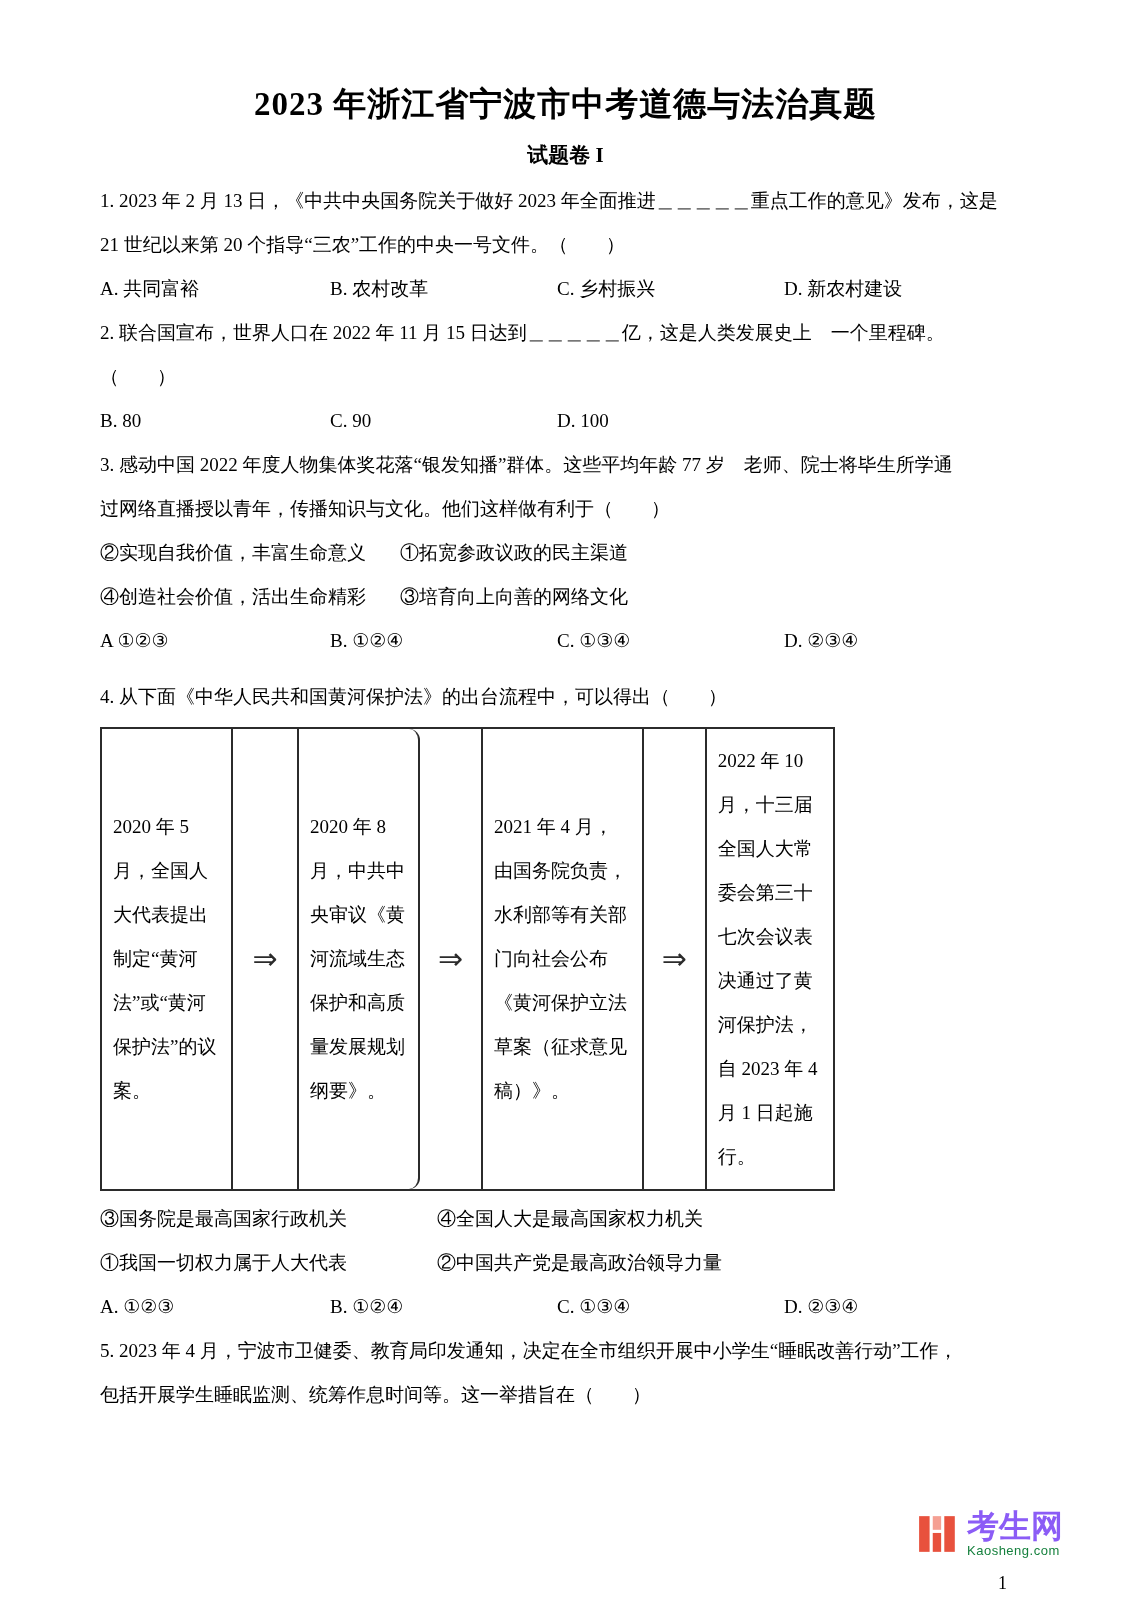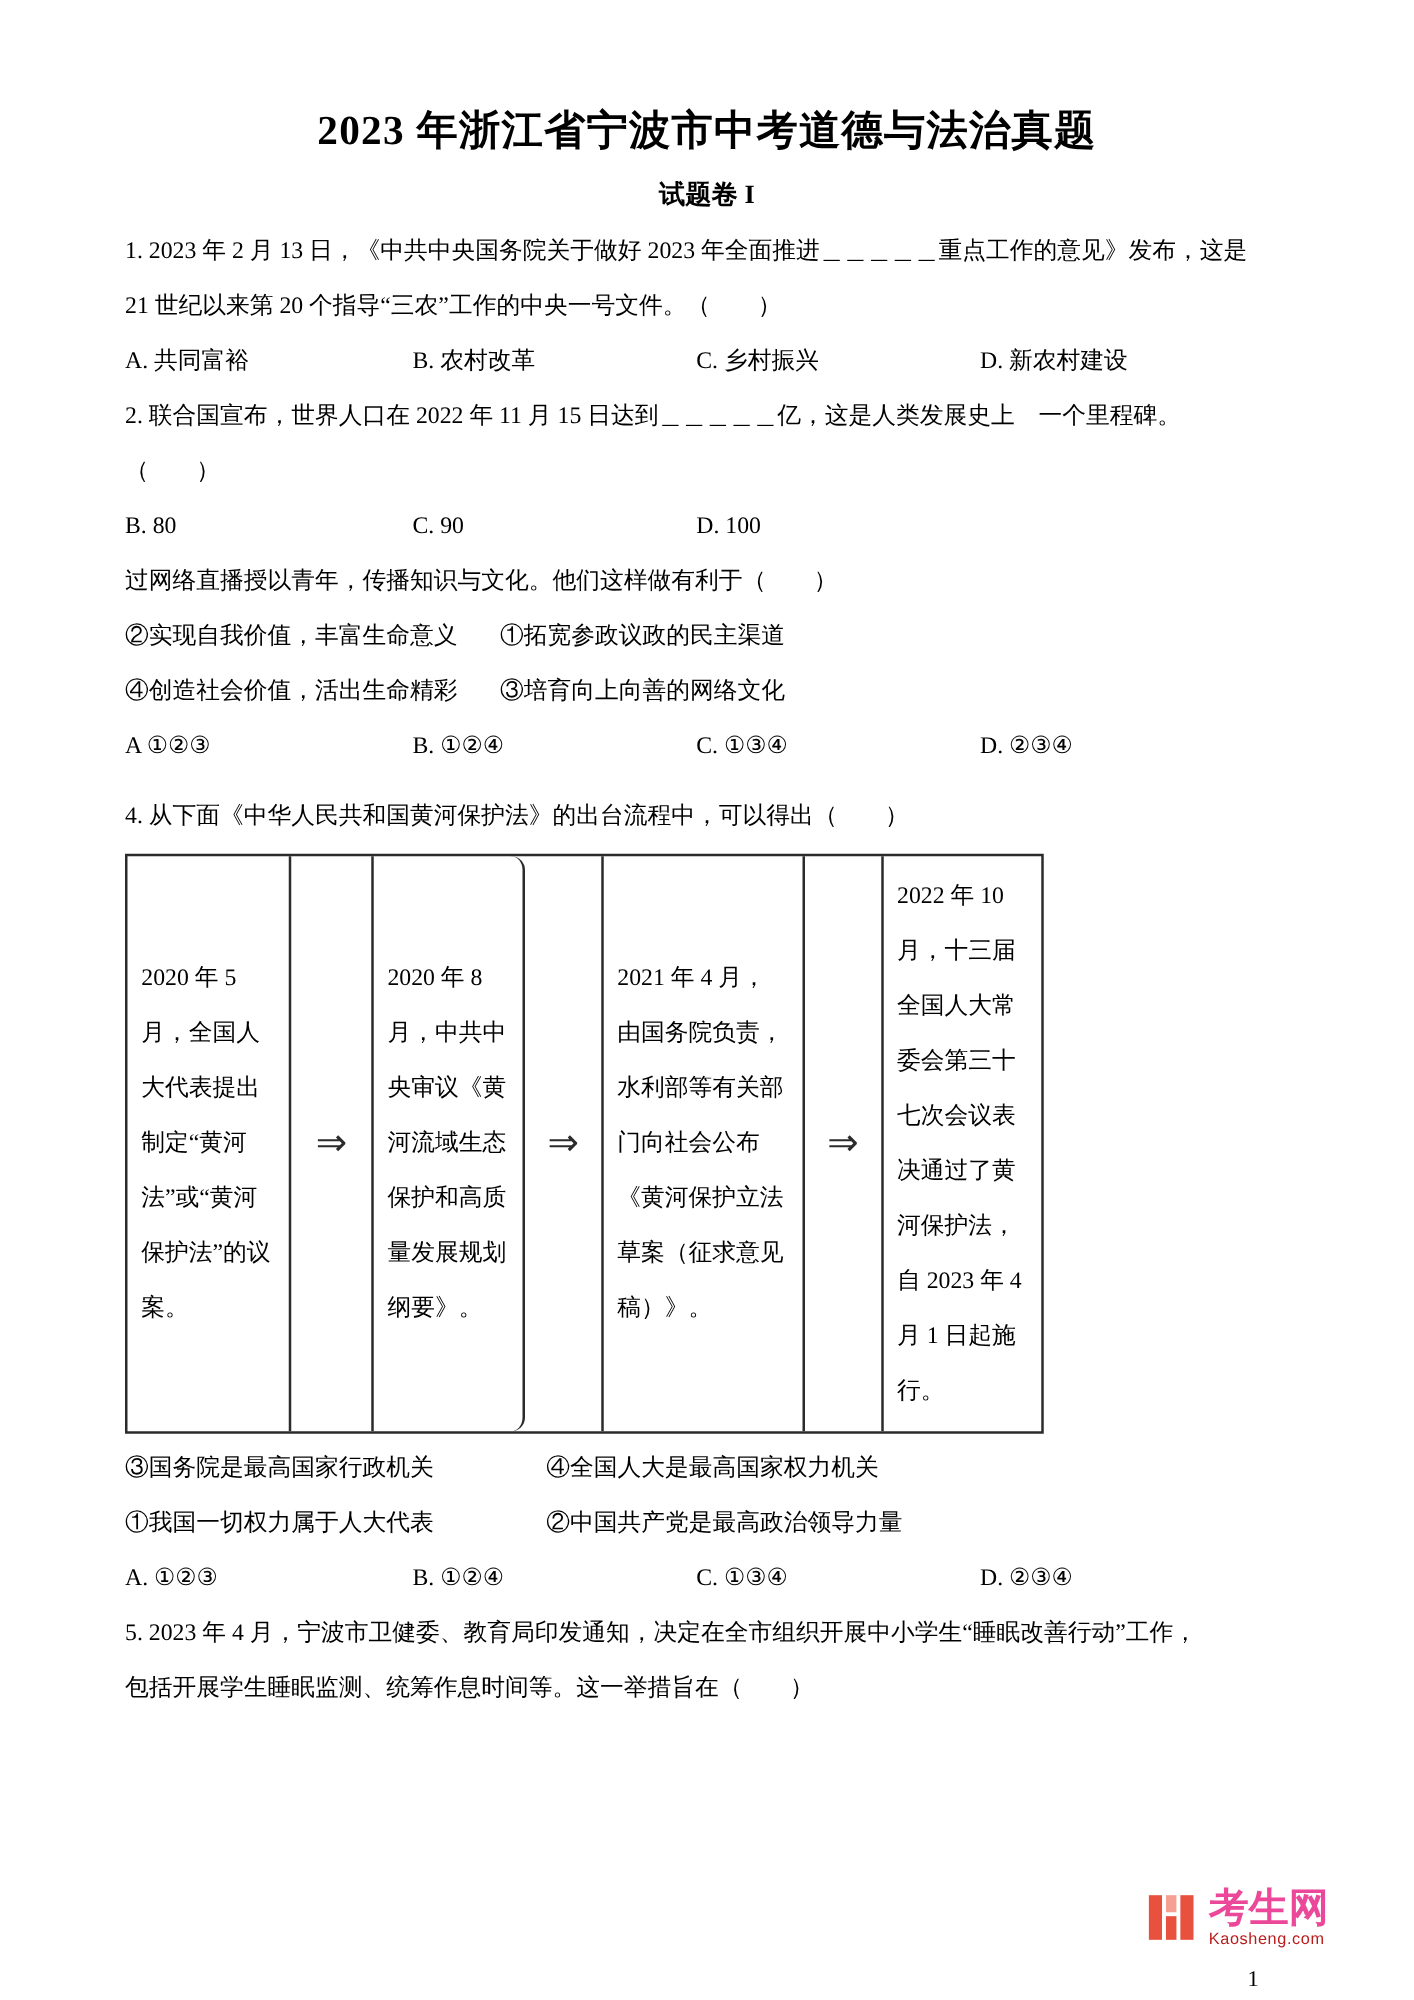--- a/index.html
+++ b/index.html
@@ -92,27 +92,27 @@
     right: 68px;
     bottom: 42px;
     display: flex;
     align-items: center;
     gap: 8px;
   }
   .wm-icon { width: 42px; height: 42px; }
   .wm-name {
     font-size: 32px;
     font-weight: bold;
-    color: #ec4899;
+    color: #8b5cf6;
     line-height: 34px;
     font-family: "Liberation Sans", sans-serif;
   }
   .wm-domain {
     font-size: 13px;
-    color: #b91c1c;
+    color: #15803d;
     line-height: 15px;
     font-family: "Liberation Sans", sans-serif;
     letter-spacing: 0.5px;
   }
   .page-number {
     position: absolute;
     right: 124px;
     bottom: 6px;
     font-size: 18px;
   }
@@ -136,20 +136,21 @@
     </div>
 
     <p class="line">2. 联合国宣布，世界人口在 2022 年 11 月 15 日达到＿＿＿＿＿亿，这是人类发展史上　一个里程碑。</p>
     <p class="line">（　　）</p>
     <div class="opt-row">
       <span>B. 80</span>
       <span>C. 90</span>
       <span>D. 100</span>
     </div>
 
+    <p class="line">3. 感动中国 2022 年度人物集体奖花落“银发知播”群体。这些平均年龄 77 岁　老师、院士将毕生所学通</p>
     <p class="line">过网络直播授以青年，传播知识与文化。他们这样做有利于（　　）</p>
     <div class="pair-row pair-300">
       <span>②实现自我价值，丰富生命意义</span>
       <span>①拓宽参政议政的民主渠道</span>
     </div>
     <div class="pair-row pair-300">
       <span>④创造社会价值，活出生命精彩</span>
       <span>③培育向上向善的网络文化</span>
     </div>
     <div class="opt-row">

